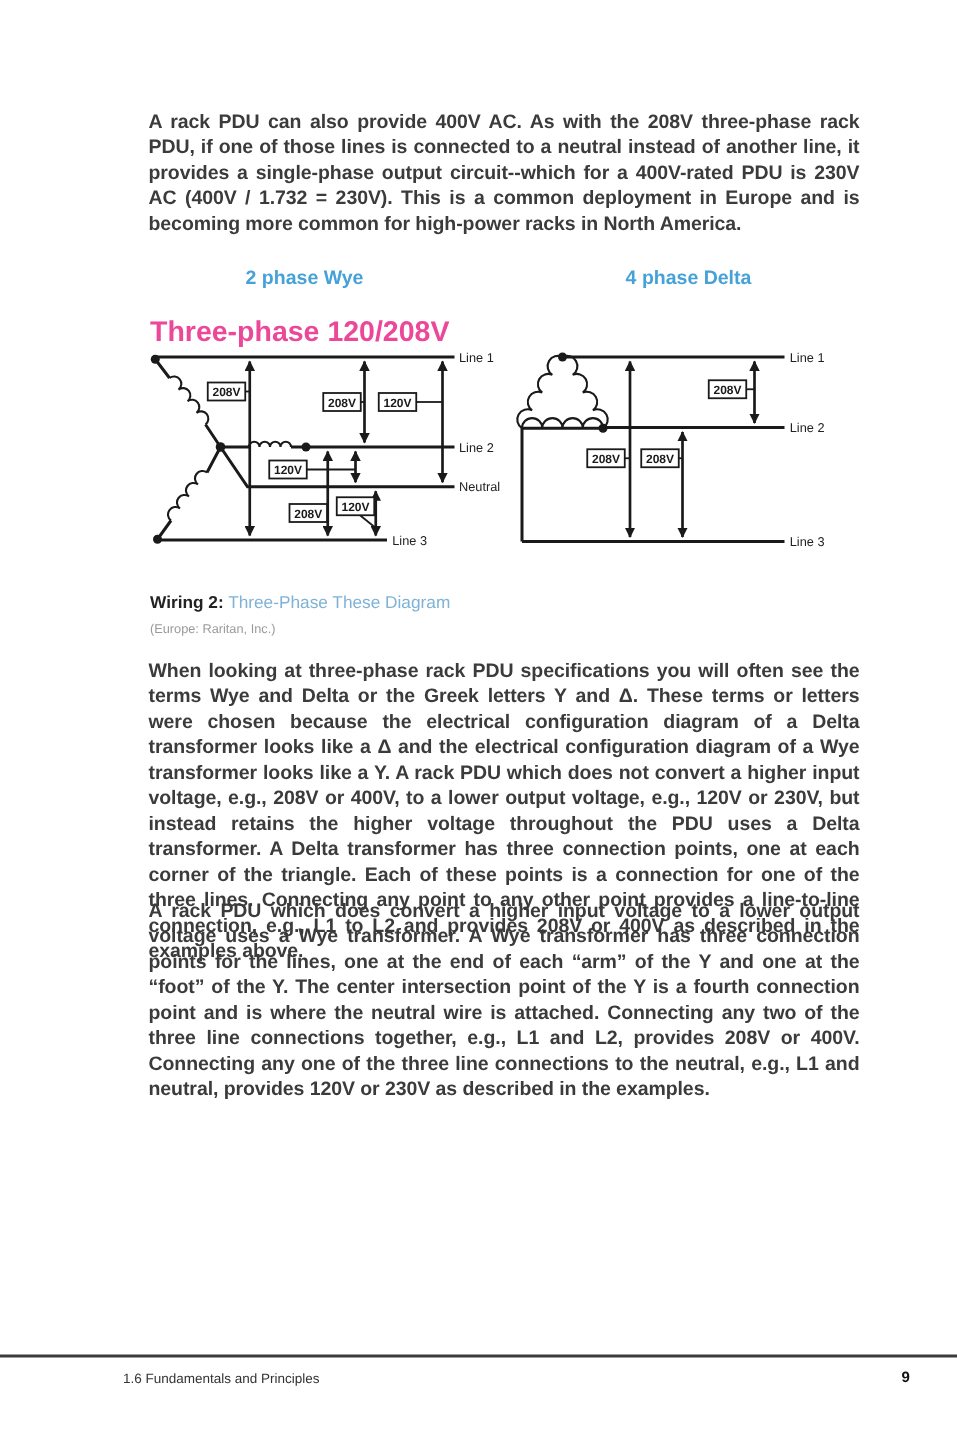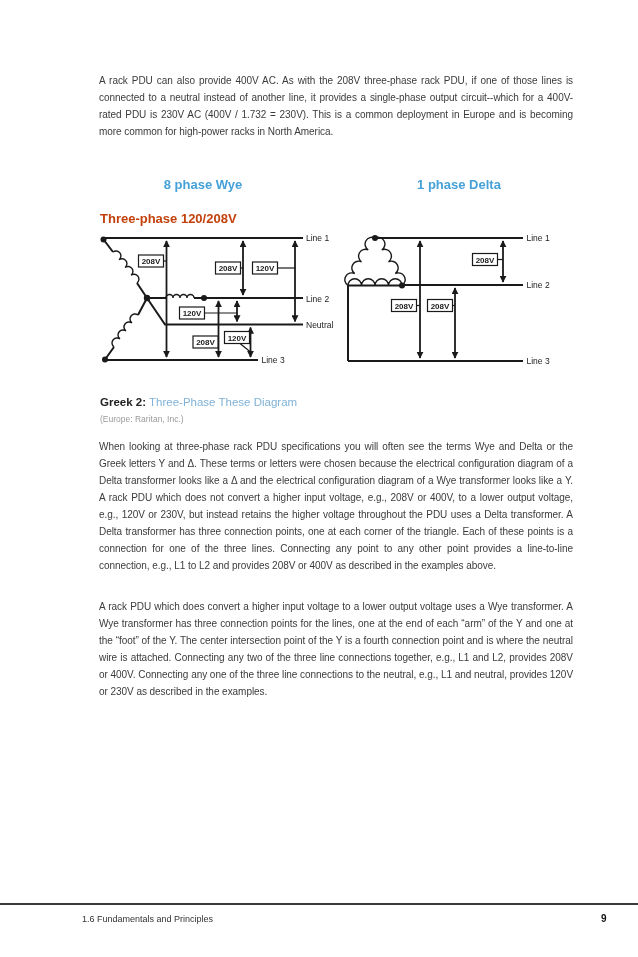--- a/index.html
+++ b/index.html
@@ -2,28 +2,28 @@
 <html style="--heading-blue: #45a1d7; --caption-blue: #7fb2d6;"><head>
 <meta charset="utf-8">
 <style>
   html,body{margin:0;padding:0;background:#fff;}
   .page{
     position:relative;width:638px;height:957px;background:#ffffff;
     font-family:"Liberation Sans",sans-serif;color:#3b3b3b;overflow:hidden;
   }
   .abs{position:absolute;}
   .body-text{
-    margin:0;width:474px;left:99px;font-size:10px;line-height:17px;
-    text-align:justify;color:#3b3b3b;letter-spacing:-0.05px;
+    margin:0;width:474px;left:99px;font-size:13px;line-height:17px;
+    text-align:justify;color:#3b3b3b;letter-spacing:-0.05px;font-weight:bold;
   }
   .col-heading{
     width:170px;text-align:center;font-size:13px;font-weight:bold;
     color:var(--heading-blue,#45a1d7);
   }
-  .diagram-subtitle{font-size:13px;font-weight:bold;color:#c2410c;}
+  .diagram-subtitle{font-size:19px;font-weight:bold;color:#ec4899;}
   .figure-caption{font-size:11.5px;}
   .cap-label{font-weight:bold;color:#222;}
   .cap-title{color:var(--caption-blue,#7fb2d6);}
   .figure-source{font-size:8.5px;color:#9a9a9a;}
   .footer-rule{left:0;top:903px;width:638px;height:1.5px;background:#3a3a3a;}
   .footer-section{font-size:9px;color:#333;}
   .footer-page{font-size:10px;font-weight:bold;color:#111;}
   svg.diagram{left:0;top:0;}
   svg .wire{stroke:#1a1a1a;stroke-width:2;fill:none;}
   svg .coil{stroke:#1a1a1a;stroke-width:1.4;fill:none;}
@@ -34,22 +34,22 @@
   svg .ltext{font-size:8.5px;fill:#222;font-family:"Liberation Sans",sans-serif;}
   svg .dot{fill:#1a1a1a;}
 </style>
 </head>
 <body>
 
 <div class="page">
 
   <p class="abs body-text" style="top:72px;">A rack PDU can also provide 400V AC. As with the 208V three-phase rack PDU, if one of those lines is connected to a neutral instead of another line, it provides a single-phase output circuit--which for a 400V-rated PDU is 230V AC (400V / 1.732 = 230V). This is a common deployment in Europe and is becoming more common for high-power racks in North America.</p>
 
-  <div class="abs col-heading" style="left:118px;top:177px;">8 phase Wye</div>
-  <div class="abs col-heading" style="left:374px;top:177px;">1 phase Delta</div>
+  <div class="abs col-heading" style="left:118px;top:177px;">2 phase Wye</div>
+  <div class="abs col-heading" style="left:374px;top:177px;">4 phase Delta</div>
 
   <div class="abs diagram-subtitle" style="left:100px;top:211px;">Three-phase 120/208V</div>
 
   <svg class="abs diagram" width="638" height="957" viewBox="0 0 638 957">
     <defs>
       <marker id="ah" viewBox="0 0 10 10" markerWidth="7" markerHeight="7" refX="9" refY="5" orient="auto-start-reverse" markerUnits="userSpaceOnUse">
         <path d="M0,0 L10,5 L0,10 z" fill="#1a1a1a"></path>
       </marker>
     </defs>
 
@@ -137,21 +137,21 @@
       <rect class="vbox" x="427.5" y="299.5" width="25" height="12"></rect>
       <text class="vtext" x="440" y="308.7">208V</text>
 
       <text class="ltext" x="526.5" y="241">Line 1</text>
       <text class="ltext" x="526.5" y="288">Line 2</text>
       <text class="ltext" x="526.5" y="364">Line 3</text>
     </g>
   </svg>
 
   <div class="abs figure-caption" style="left:100px;top:396px;">
-    <span class="cap-label">Greek 2:</span>
+    <span class="cap-label">Wiring 2:</span>
     <span class="cap-title">Three-Phase These Diagram</span>
   </div>
   <div class="abs figure-source" style="left:100px;top:414px;">(Europe: Raritan, Inc.)</div>
 
   <p class="abs body-text" style="top:438px;">When looking at three-phase rack PDU specifications you will often see the terms Wye and Delta or the Greek letters Y and Δ. These terms or letters were chosen because the electrical configuration diagram of a Delta transformer looks like a Δ and the electrical configuration diagram of a Wye transformer looks like a Y. A rack PDU which does not convert a higher input voltage, e.g., 208V or 400V, to a lower output voltage, e.g., 120V or 230V, but instead retains the higher voltage throughout the PDU uses a Delta transformer. A Delta transformer has three connection points, one at each corner of the triangle. Each of these points is a connection for one of the three lines. Connecting any point to any other point provides a line-to-line connection, e.g., L1 to L2 and provides 208V or 400V as described in the examples above.</p>
 
   <p class="abs body-text" style="top:598px;">A rack PDU which does convert a higher input voltage to a lower output voltage uses a Wye transformer. A Wye transformer has three connection points for the lines, one at the end of each “arm” of the Y and one at the “foot” of the Y. The center intersection point of the Y is a fourth connection point and is where the neutral wire is attached. Connecting any two of the three line connections together, e.g., L1 and L2, provides 208V or 400V. Connecting any one of the three line connections to the neutral, e.g., L1 and neutral, provides 120V or 230V as described in the examples.</p>
 
   <div class="abs footer-rule"></div>
   <div class="abs footer-section" style="left:82px;top:914px;">1.6 Fundamentals and Principles</div>

